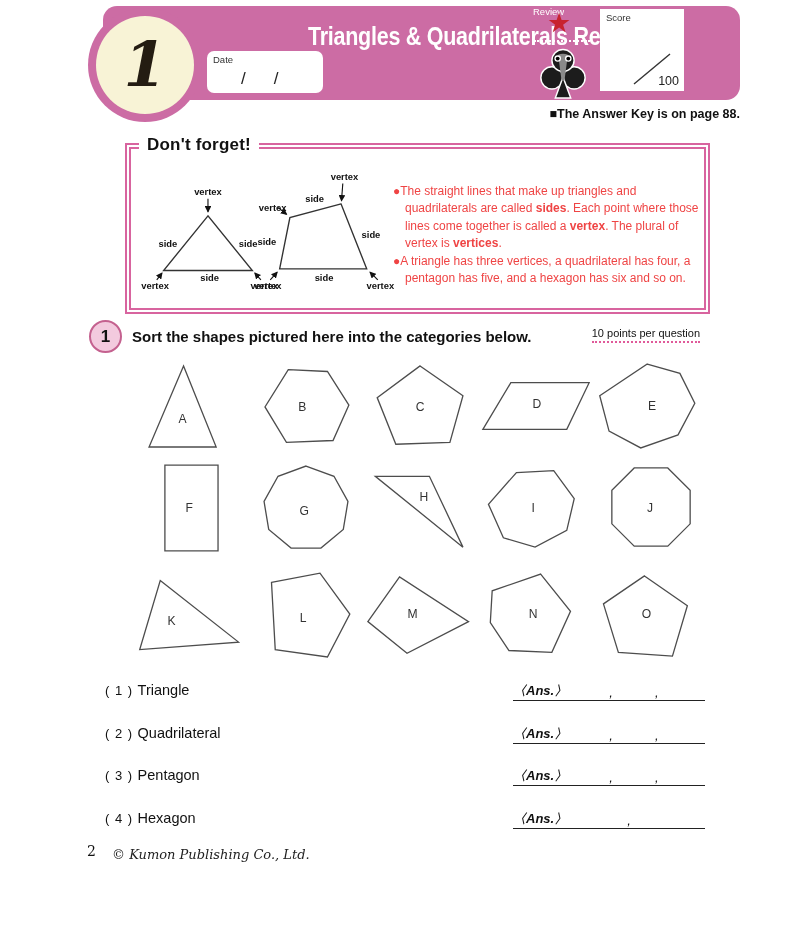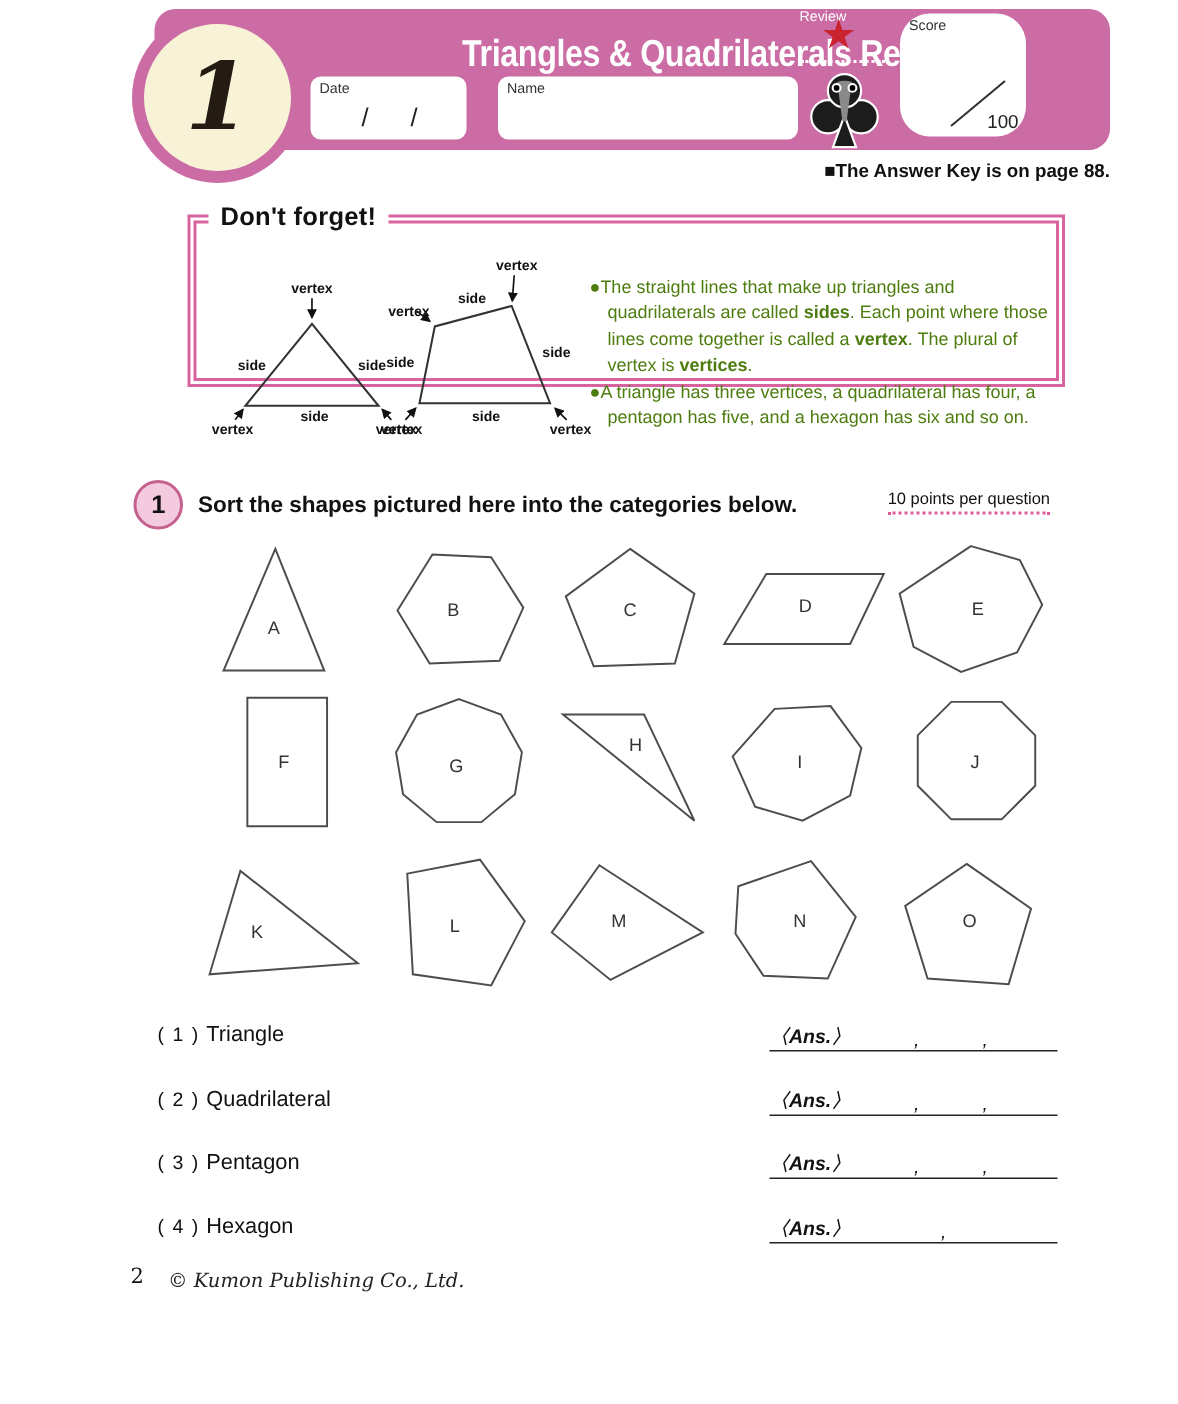--- a/index.html
+++ b/index.html
@@ -6,41 +6,41 @@
   html,body { width:785px; height:936px; background:#fff; font-family:"Liberation Sans", sans-serif; }
   .page { position:relative; width:785px; height:936px; background:#fff; overflow:hidden; }
 
   
   .banner { position:absolute; left:103px; top:6px; width:637px; height:94px; background:#cc6ca4; border-radius:14px; }
   .lesson-circle-outer { position:absolute; left:88px; top:8px; width:114px; height:114px; border-radius:50%; background:#cc6ca4; }
   .lesson-circle { position:absolute; left:96px; top:16px; width:98px; height:98px; border-radius:50%; background:#f8f3d6; display:flex; align-items:center; justify-content:center; }
   .lesson-num { font-family:"DejaVu Serif", serif; font-style:italic; font-weight:bold; font-size:62px; color:#241c12; line-height:1; }
   .banner-title { position:absolute; left:205px; top:16px; color:#fff; font-weight:bold; font-size:25px; letter-spacing:-0.3px; transform:scaleX(0.86); transform-origin:left top; white-space:nowrap; }
   .field-box { position:absolute; background:#fff; border-radius:7px; }
-  .date-box { left:207px; top:51px; width:104px; height:42px; }
+  .date-box { left:207px; top:51px; width:116px; height:42px; }
   .name-box { left:332px; top:51px; width:200px; height:42px; }
   .field-label { position:absolute; left:6px; top:3px; font-size:9.5px; color:#333; }
   .date-slashes { position:absolute; left:34px; bottom:4px; font-size:17px; color:#222; }
   .date-slashes span { display:inline-block; }
   .date-slashes .s2 { margin-left:28px; }
   .level-label { position:absolute; left:533px; top:6px; color:#fff; font-size:9.5px; }
   .level-star { position:absolute; left:547px; top:10px; font-size:27px; color:#c8232f; line-height:1; }
   .level-dotted { position:absolute; left:534px; top:40px; width:56px; border-bottom:2px dotted #fff; }
   .club { position:absolute; left:540px; top:48px; }
-  .score-box { left:600px; top:9px; width:84px; height:82px; border-radius:20px; }
+  .score-box { left:600px; top:9px; width:84px; height:82px; border-radius:0; }
   .score-line { position:absolute; right:2px; bottom:2px; }
   .score-denom { position:absolute; right:5px; bottom:3px; font-size:12.5px; color:#222; }
 
   .answer-key-note { position:absolute; right:45px; top:107px; font-size:12.5px; font-weight:600; color:#111; }
 
   
-  .df-box { position:absolute; left:125px; top:143px; width:585px; height:115px; border:6px double #d8649f; background:#fff; }
+  .df-box { position:absolute; left:125px; top:143px; width:585px; height:171px; border:6px double #d8649f; background:#fff; }
   .df-title { position:absolute; left:8px; top:-14px; background:#fff; padding:0 8px; font-size:17px; font-weight:800; color:#111; letter-spacing:0.2px; white-space:nowrap; }
   .df-diagram { position:absolute; left:6px; top:14px; }
-  .df-text { position:absolute; left:262px; top:34px; width:308px; font-size:12px; line-height:1.45; color:#4d7c0f; }
+  .df-text { position:absolute; left:262px; top:34px; width:308px; font-size:12px; line-height:1.45; color:#ef4444; }
   .df-bullet { padding-left:12px; }
   .df-bullet .dot { margin-left:-12px; }
   .df-text .b { font-weight:bold; }
   .df-diagram text { font-size:11px; font-weight:bold; fill:#111; font-family:"Liberation Sans", sans-serif; }
 
   
   .ex-circle { position:absolute; left:89px; top:320px; width:33px; height:33px; border-radius:50%; background:#f3cade; border:2.5px solid #c4618f; display:flex; align-items:center; justify-content:center; font-size:17px; font-weight:bold; color:#111; }
   .ex-prompt { position:absolute; left:132px; top:328px; font-size:15px; font-weight:bold; color:#111; }
   .ex-points { position:absolute; right:85px; top:327px; font-size:11px; color:#111; border-bottom:2px dotted #e05a9a; padding-bottom:2px; }
 
@@ -74,23 +74,20 @@
     <div class="banner-title">Triangles &amp; Quadrilaterals Review</div>
   </div>
   <div class="lesson-circle-outer"></div>
   <div class="lesson-circle">
     <span class="lesson-num">1</span>
   </div>
 
   <div class="field-box date-box">
     <span class="field-label">Date</span>
     <span class="date-slashes"><span class="s1">/</span><span class="s2">/</span></span>
-  </div>
-  <div class="field-box name-box">
-    <span class="field-label">Name</span>
   </div>
 
   <span class="level-label">Review</span>
   <span class="level-star">★</span>
   <div class="level-dotted"></div>
 
   <svg class="club" width="46" height="52" viewBox="0 0 46 54">
     <circle cx="11.5" cy="31" r="11.5" fill="#1c1c1c" stroke="#fff" stroke-width="1.5"></circle>
     <circle cx="34.5" cy="31" r="11.5" fill="#1c1c1c" stroke="#fff" stroke-width="1.5"></circle>
     <path d="M23,30 L15,52 L31,52 Z" fill="#1c1c1c" stroke="#fff" stroke-width="1.5"></path>

